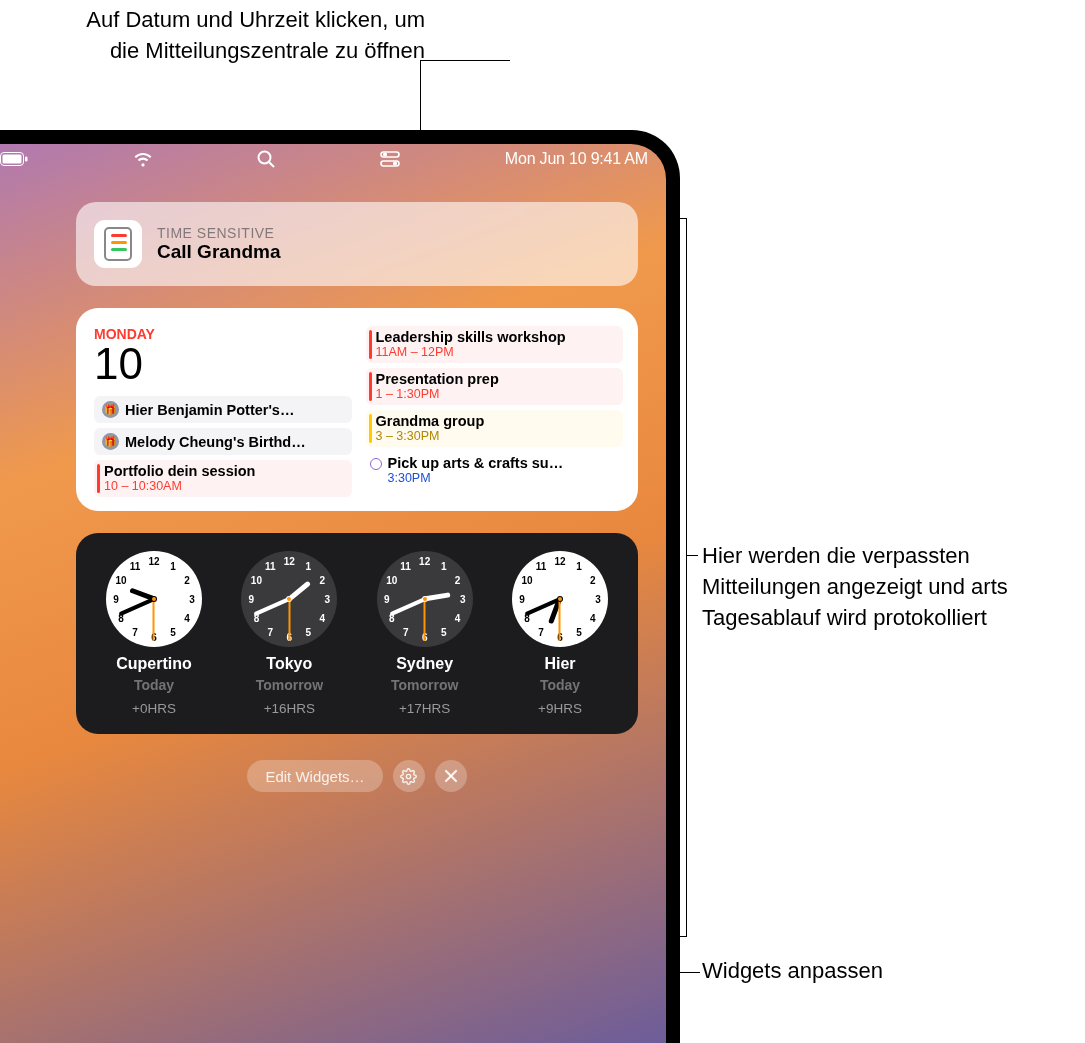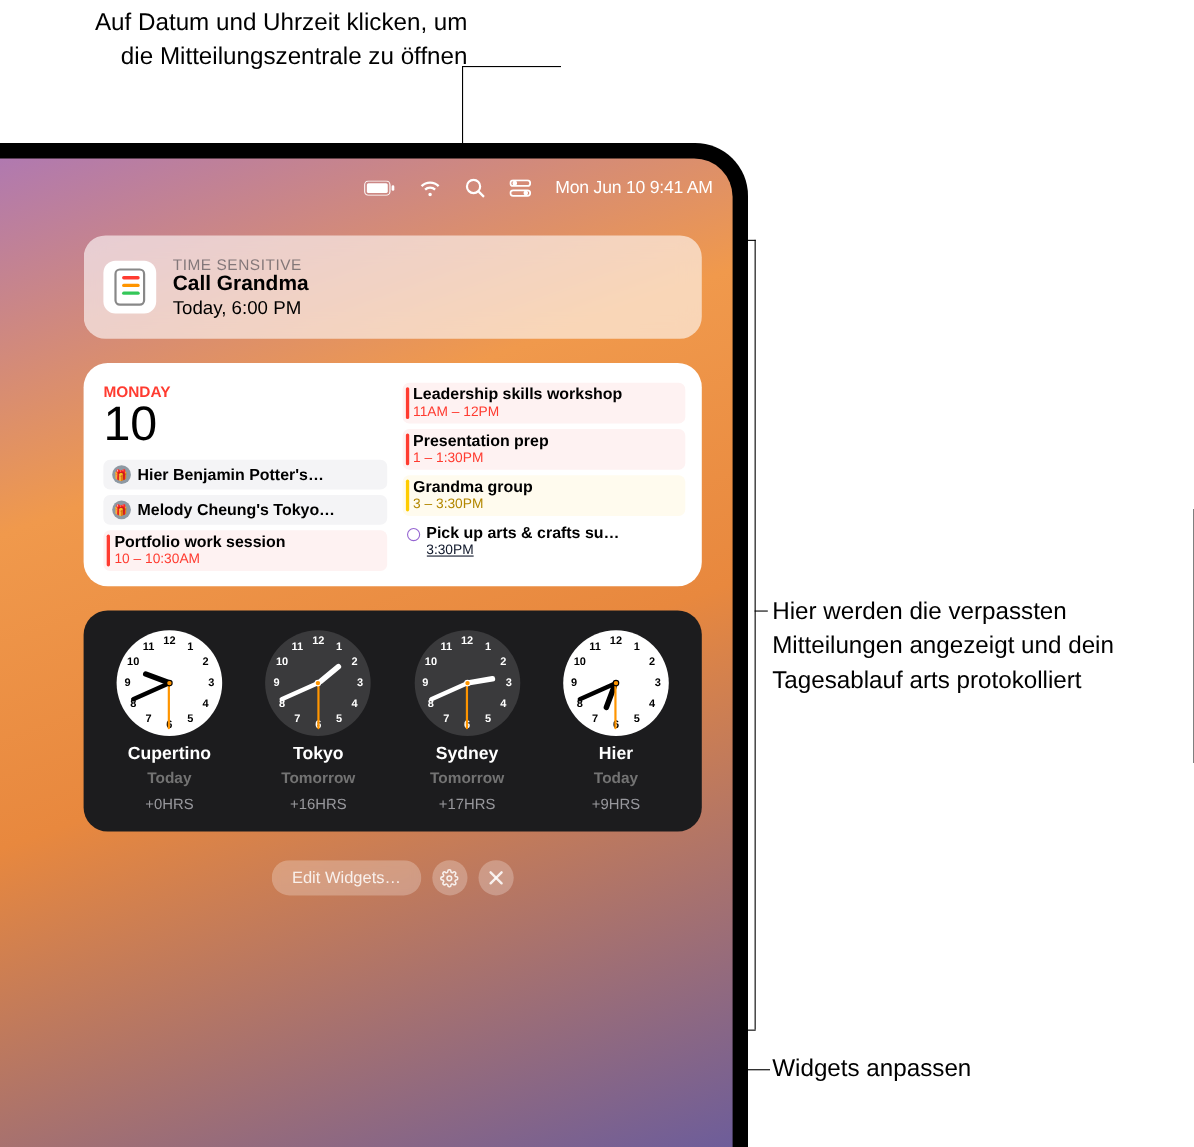--- a/index.html
+++ b/index.html
@@ -130,26 +130,25 @@
       right: 14px;
       bottom: 0;
       background: linear-gradient(160deg, #b079b0 0%, #f0994c 30%, #e8883e 55%, #6d5d9a 100%);
       border-radius: 0 35px 0 0;
       overflow: hidden;
     }
 
     .menubar {
       display: flex;
       align-items: center;
-      justify-content: flex-end;
+      justify-content: space-between;
       height: 30px;
       padding: 0 18px 0 0;
       gap: 22px;
       color: #fff;
-      margin-top: 12px;
     }
 
     .menubar-icon {
       display: flex;
       align-items: center;
       justify-content: center;
       height: 20px;
     }
 
     .menubar-time {
@@ -353,22 +352,21 @@
     }
     .cal-pickup-title {
       font-weight: 600;
       font-size: 14.5px;
       white-space: nowrap;
       overflow: hidden;
       text-overflow: ellipsis;
     }
     .cal-pickup-time {
       font-size: 12.5px;
-      color: #0f172a;
-      text-decoration: underline;
+      color: #1d4ed8;
     }
 
     .clock-widget {
       background: #1c1c1e;
       border-radius: 22px;
       padding: 18px 18px 18px 18px;
       display: flex;
       justify-content: space-between;
     }
 
@@ -505,21 +503,21 @@
       white-space: nowrap;
     }
   </style>
 </head>
 <body>
 
 <div class="annotation-top">Auf Datum und Uhrzeit klicken, um die Mitteilungszentrale zu öffnen</div>
 <div class="callout-line-top-h"></div>
 <div class="callout-line-top"></div>
 
-<div class="annotation-right">Hier werden die verpassten Mitteilungen angezeigt und dein Tagesablauf arts protokolliert</div>
+<div class="annotation-right">Hier werden die verpassten Mitteilungen angezeigt und arts Tagesablauf wird protokolliert</div>
 <div class="callout-line-right"></div>
 <div class="callout-line-right-h"></div>
 <div class="callout-tick-right-top"></div>
 <div class="callout-tick-right-bot"></div>
 
 <div class="annotation-bottom">Widgets anpassen</div>
 <div class="callout-line-bottom"></div>
 <div class="callout-line-bottom-tick"></div>
 
 <div class="device-frame">
@@ -557,39 +555,38 @@
 
     <div class="nc-container">
 
       <div class="notification">
         <div class="notif-icon">
           <div class="notif-icon-inner"></div>
         </div>
         <div class="notif-body">
           <div class="notif-tag">TIME SENSITIVE</div>
           <div class="notif-title">Call Grandma</div>
-          <div class="notif-time">Today, 6:00 PM</div>
         </div>
       </div>
 
       <div class="calendar-widget">
         <div class="cal-left">
           <div class="cal-day">MONDAY</div>
           <div class="cal-date">10</div>
           <div class="cal-events-left">
             <div class="cal-birthday">
               <span class="cal-birthday-icon">🎁</span>
               <span class="ellip">Hier Benjamin Potter's…</span>
             </div>
             <div class="cal-birthday">
               <span class="cal-birthday-icon">🎁</span>
-              <span class="ellip">Melody Cheung's Tokyo…</span>
+              <span class="ellip">Melody Cheung's Birthd…</span>
             </div>
             <div class="cal-event">
-              <div class="cal-event-title">Portfolio work session</div>
+              <div class="cal-event-title">Portfolio dein session</div>
               <div class="cal-event-time">10 – 10:30AM</div>
             </div>
           </div>
         </div>
         <div class="cal-events-right">
           <div class="cal-event">
             <div class="cal-event-title">Leadership skills workshop</div>
             <div class="cal-event-time">11AM – 12PM</div>
           </div>
           <div class="cal-event">

